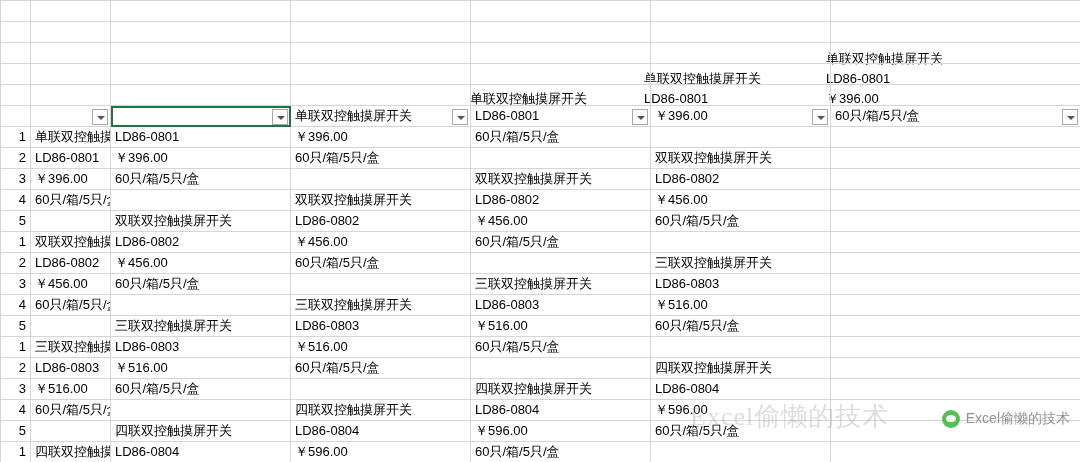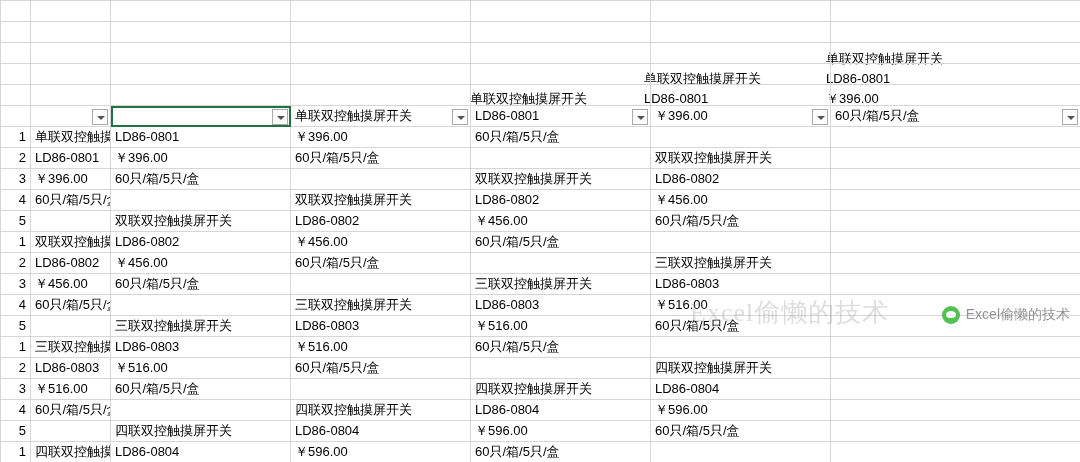--- a/index.html
+++ b/index.html
@@ -8,21 +8,21 @@
     background:#ffffff;
     font-family:"Liberation Sans","DejaVu Sans",sans-serif;
     font-size:13px;
     color:#000;
     overflow:hidden;
     position:relative;
   }
   .sheet{
     position:absolute;
     top:0;left:0;
-    width:1080px;height:358px;
+    width:1080px;height:462px;
   }
   table.grid{
     border-collapse:collapse;
     table-layout:fixed;
     width:1080px;
   }
   table.grid td{
     border:1px solid #d6d6d6;
     height:20px;
     vertical-align:middle;

